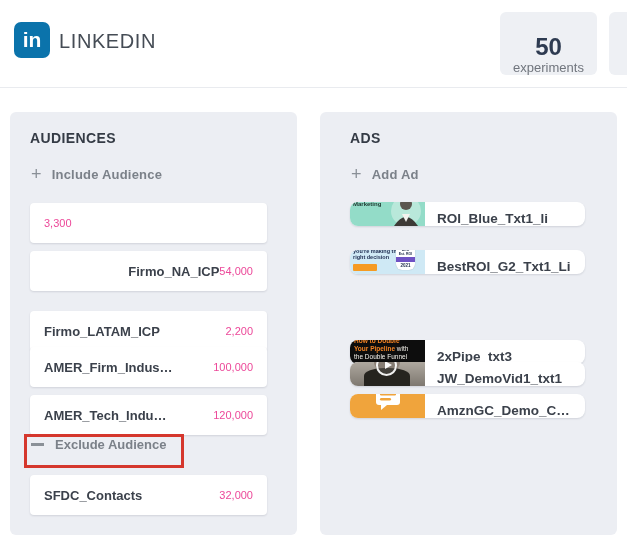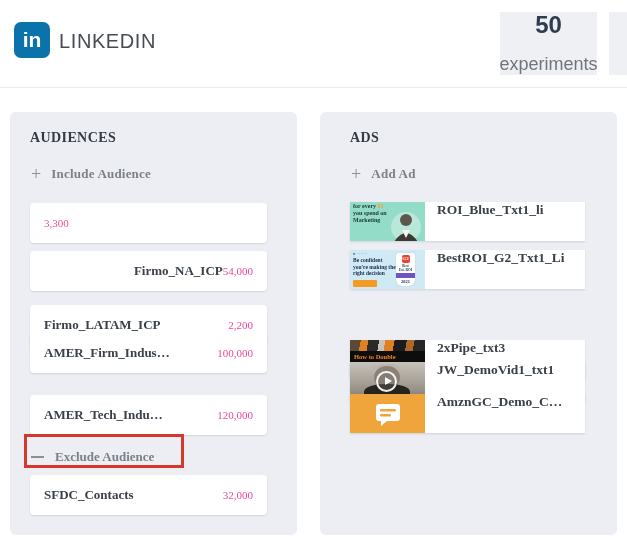--- a/index.html
+++ b/index.html
@@ -7,59 +7,59 @@
     font-family:"Liberation Sans","DejaVu Sans",sans-serif; }
   .stage { position:relative; width:627px; height:557px; }
 
   
   .li-logo { position:absolute; left:14px; top:22px; width:36px; height:36px;
     background:#0b73ab; border-radius:7px; color:#fff; font-weight:bold;
     font-size:21px; display:flex; align-items:center; justify-content:center; }
   .page-title { position:absolute; left:59px; top:30px; font-size:20px;
     color:#454c55; font-weight:500; letter-spacing:.6px; }
   .stat-card { position:absolute; top:12px; height:63px; background:#eef0f4;
-    border-radius:0; display:flex; flex-direction:column; align-items:center;
-    justify-content:space-between; }
+    border-radius:6px; display:flex; flex-direction:column; align-items:center;
+    justify-content:flex-end; }
   .stat-card .val { font-size:24px; font-weight:bold; color:#2e3b51; line-height:1.1; }
-  .stat-card .lbl { font-size:18px; color:#70757d; }
+  .stat-card .lbl { font-size:13px; color:#70757d; }
   .stat-1 { left:500px; width:97px; }
   .stat-2 { left:609px; width:80px; }
   .hdr-divider { position:absolute; left:0; top:87px; width:627px; height:1px;
     background:#e9ebef; }
 
   
   .panel { position:absolute; top:112px; height:423px; background:#eceef3;
-    border-radius:6px;font-family:Liberation Serif, serif; }
+    border-radius:6px; }
   .panel-audiences { left:10px; width:287px; }
   .panel-ads { left:320px; width:297px; }
   .panel-title { position:absolute; font-size:14px; font-weight:bold;
     color:#343b45; letter-spacing:.4px; }
   .action-link { position:absolute; display:flex; align-items:center; gap:10px;
     color:#7b8189; font-size:13px; font-weight:bold; letter-spacing:.2px;
     cursor:pointer; }
   .plus-glyph { font-size:18px; font-weight:400; color:#8a9097; line-height:1; }
   .minus-glyph { display:inline-block; width:13px; height:2.5px; background:#8a9097; }
 
   
   .aud-row { position:absolute; left:20px; width:237px; height:40px; background:#fff;
     border-radius:4px; box-shadow:0 1px 2px rgba(40,50,70,.14);
     display:flex; align-items:center; justify-content:space-between;
     padding:0 14px; cursor:pointer; }
   .aud-name { font-size:13px; font-weight:bold; color:#3b414b; }
   .aud-count { font-size:11px; color:#ec4899; }
   .exclude-box { position:absolute; left:14px; top:322px; width:160px; height:34px;
-    border:3px solid #d5372d; display:flex; align-items:flex-end; gap:11px;
+    border:3px solid #d5372d; display:flex; align-items:flex-start; gap:11px;
     padding-left:4px; }
   .exclude-box .action-inline { display:flex; align-items:center; gap:11px;
     color:#7b8189; font-size:13px; font-weight:bold; cursor:pointer; }
 
   
-  .ad-row { position:absolute; left:30px; width:235px; height:39px; background:#fff;
-    border-radius:0; box-shadow:0 1px 2px rgba(40,50,70,.14);
-    display:flex; align-items:flex-start; overflow:hidden; cursor:pointer; }
+  .ad-row { position:absolute; left:30px; width:235px; height:24px; background:#fff;
+    border-radius:8px; box-shadow:0 1px 2px rgba(40,50,70,.14);
+    display:flex; align-items:flex-end; overflow:hidden; cursor:pointer; }
   .ad-thumb { width:75px; height:40px; flex:0 0 75px; position:relative;
     overflow:hidden; }
   .ad-name { font-size:13.5px; font-weight:600; color:#3b414b; margin-left:12px;
     white-space:nowrap; }
 
   
   .th-roi { background:#93dcc8; }
   .th-roi .txt { position:absolute; left:3px; top:1px; font-size:6px;
     line-height:7px; color:#203c33; font-weight:bold; }
   .th-roi .dollar { color:#f59b23; }
@@ -137,25 +137,25 @@
       <span>Include Audience</span>
     </div>
 
     <div class="aud-row" style="top:91px;">
       <span class="aud-count">3,300</span>
     </div>
     <div class="aud-row" style="top:139px;justify-content:flex-end;">
       <span class="aud-name">Firmo_NA_ICP</span>
       <span class="aud-count">54,000</span>
     </div>
-    <div class="aud-row" style="top:193px;">
+    <div class="aud-row" style="top:199px;">
       <span class="aud-name">Firmo_LATAM_ICP</span>
       <span class="aud-count">2,200</span>
     </div>
-    <div class="aud-row" style="top:221px;">
+    <div class="aud-row" style="top:235px;">
       <span class="aud-name">AMER_Firm_Indus…</span>
       <span class="aud-count">100,000</span>
     </div>
     <div class="aud-row" style="top:283px;">
       <span class="aud-name">AMER_Tech_Indu…</span>
       <span class="aud-count">120,000</span>
     </div>
 
     <div class="exclude-box">
       <div class="action-inline">

